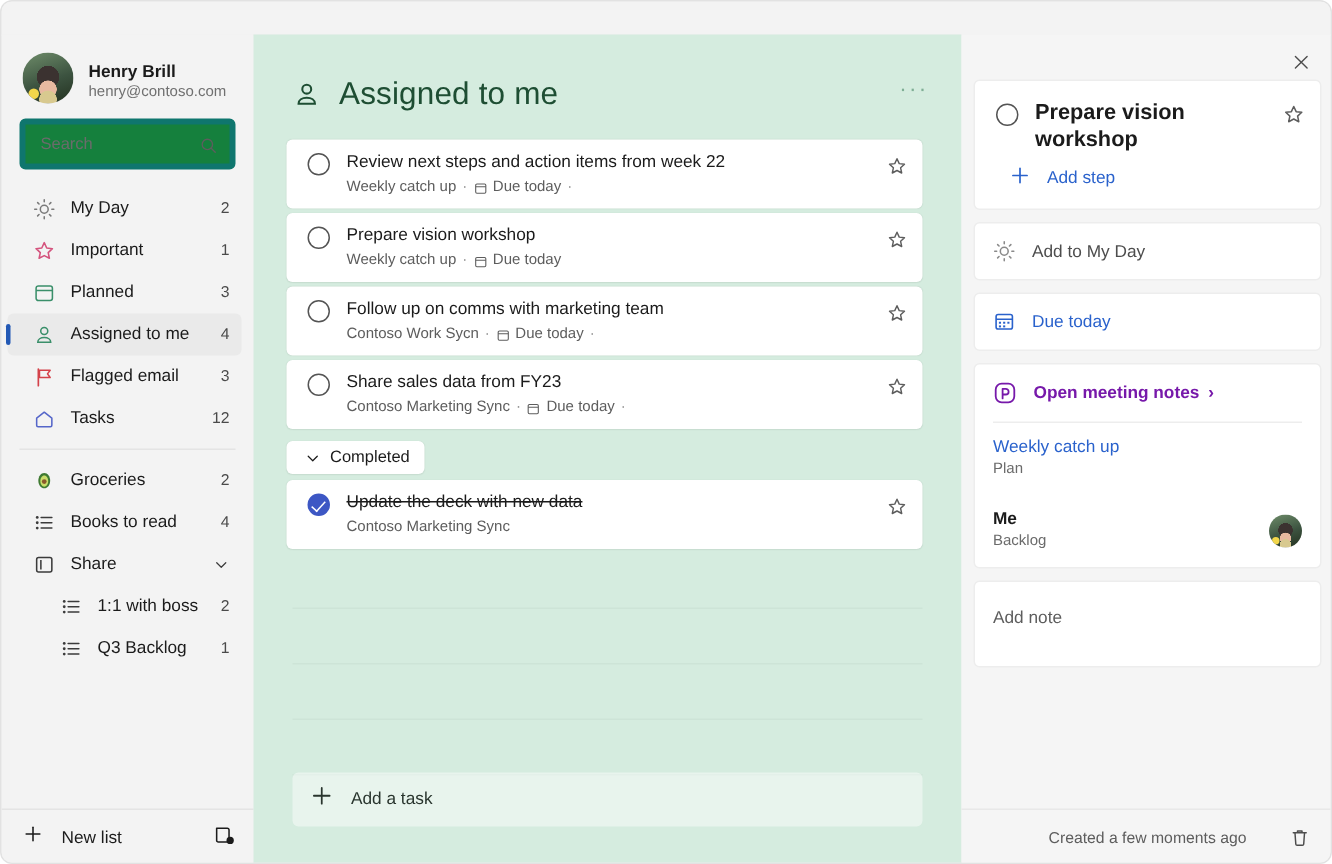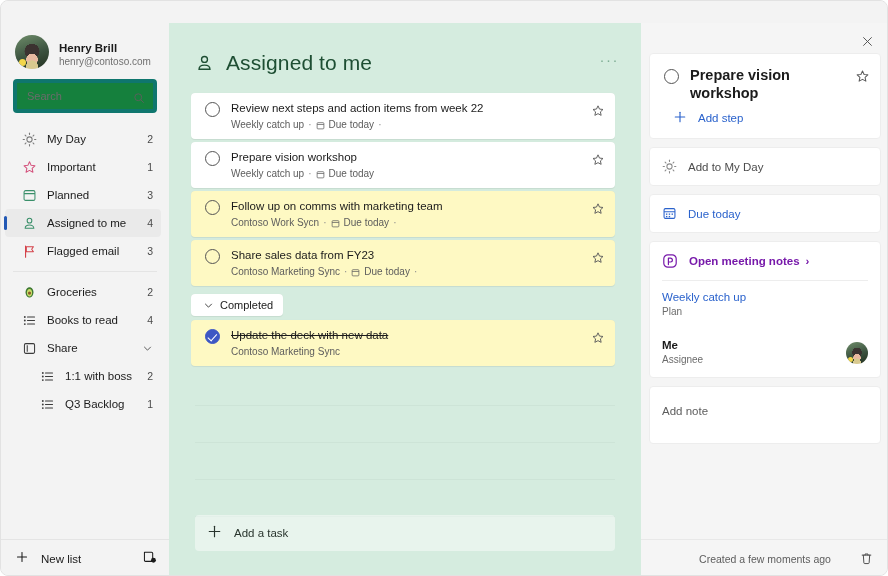--- a/index.html
+++ b/index.html
@@ -153,21 +153,21 @@
   .task {
     position: relative;
     background: #ffffff;
     border-radius: 4px;
     margin-bottom: 3px;
     padding: 8px 34px 7px 12px;
     min-height: 38px;
     box-sizing: border-box;
     box-shadow: 0 .3px .9px rgba(0,0,0,.07);
   }
-  .task.alt { background: #fef9c3; }
+  .task.alt { background: #ffffff; }
   .task-row { display: flex; align-items: flex-start; }
   .chk {
     width: 15px; height: 15px; border-radius: 50%;
     border: 1.3px solid #545454;
     flex: 0 0 15px; margin: 1px 11px 0 2px;
     box-sizing: border-box;
     background: transparent;
   }
   .chk.done {
     background: #3d57c4; border-color: #3d57c4;
@@ -385,20 +385,29 @@
         <span class="nav-ico">
           <svg width="15" height="15" viewBox="0 0 16 16">
             <line x1="3.8" y1="2.2" x2="3.8" y2="14" stroke="#d4424a" stroke-width="1.2" stroke-linecap="round"></line>
             <path d="M4.6 3h7.6l-1.9 2.6 1.9 2.6H4.6z" fill="none" stroke="#d4424a" stroke-width="1.1" stroke-linejoin="round"></path>
           </svg>
         </span>
         <span class="nav-label">Flagged email</span>
         <span class="nav-count">3</span>
       </div>
 
+      <div class="navitem">
+        <span class="nav-ico">
+          <svg width="15" height="15" viewBox="0 0 16 16">
+            <path d="M2.6 7.2L8 3l5.4 4.2v5.1a1 1 0 0 1-1 1H3.6a1 1 0 0 1-1-1z" fill="none" stroke="#5566c9" stroke-width="1.1" stroke-linejoin="round"></path>
+          </svg>
+        </span>
+        <span class="nav-label">Tasks</span>
+        <span class="nav-count">12</span>
+      </div>
 
       <div class="nav-sep"></div>
 
       <div class="navitem">
         <span class="nav-ico">
           <svg width="15" height="15" viewBox="0 0 16 16">
             <path d="M8 2.4c2.4 0 4.2 2.4 4.2 5.4 0 3.2-1.9 5.6-4.2 5.6S3.8 11 3.8 7.8c0-3 1.8-5.4 4.2-5.4z" fill="#3f7a32"></path>
             <path d="M8 4.2c1.6 0 2.8 1.8 2.8 4 0 2.3-1.3 4-2.8 4s-2.8-1.7-2.8-4c0-2.2 1.2-4 2.8-4z" fill="#c9dd6a"></path>
             <circle cx="8" cy="8.6" r="1.7" fill="#8a5a2b"></circle>
           </svg>
@@ -745,21 +754,21 @@
         <span class="lbl lbl-purple">Open meeting notes</span>
         <span class="lbl lbl-purple" style="margin-left:6px;">›</span>
       </div>
       <div class="d-divider"></div>
       <div class="d-subrow">
         <div class="d-sub-main">Weekly catch up</div>
         <div class="d-sub-cap">Plan</div>
       </div>
       <div class="d-subrow">
         <div class="d-sub-main dark">Me</div>
-        <div class="d-sub-cap">Assignee</div>
+        <div class="d-sub-cap">Backlog</div>
         <div class="avatar-sm"></div>
       </div>
     </div>
 
     <div class="dcard">
       <div class="dnote">
         <span>Add note</span>
       </div>
     </div>
 

